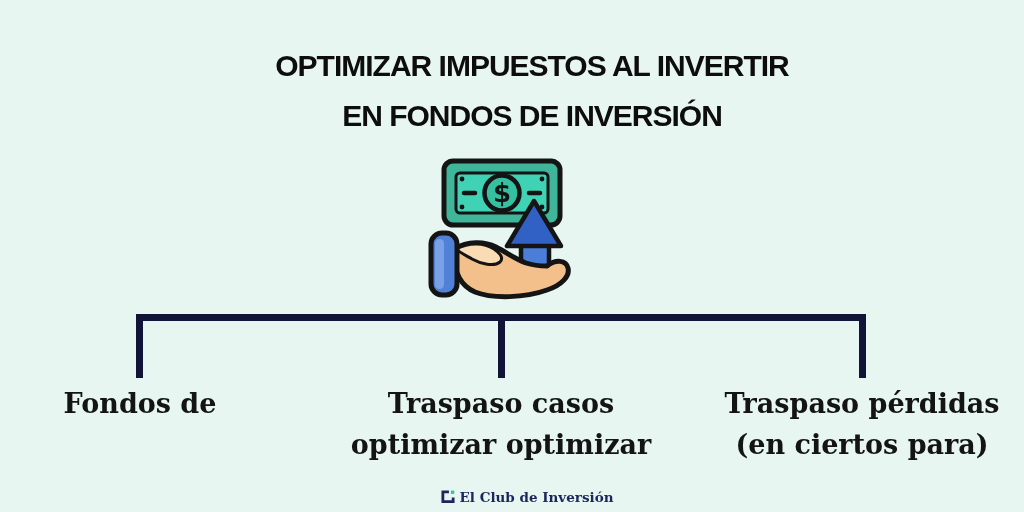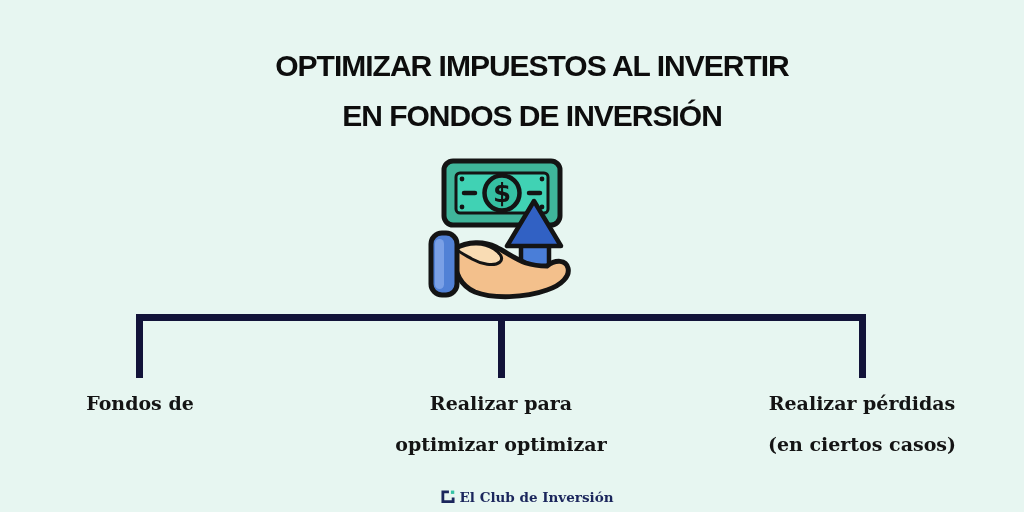--- a/index.html
+++ b/index.html
@@ -59,21 +59,21 @@
     background: var(--connector, #121339);
   }
 
   .branch {
     position: absolute;
     top: 383px;
     transform: translateX(-50%);
     text-align: center;
     font-family: "DejaVu Serif", "Liberation Serif", serif;
     font-weight: 700;
-    font-size: 19px;
+    font-size: 27px;
     line-height: 41px;
     color: var(--label_text, #141414);
     white-space: nowrap;
   }
   .branch-line { display: block; }
 
   .footer {
     position: absolute;
     top: 489px; left: 0;
     width: 100%;
@@ -125,26 +125,26 @@
     </g>
   </svg>
 
   <div class="bracket"></div>
   <div class="bracket-mid"></div>
 
   <div class="branch" style="left:140px">
     <span class="branch-line">Fondos de</span>
   </div>
   <div class="branch" style="left:501px">
-    <span class="branch-line">Realizar para</span>
+    <span class="branch-line">Traspaso casos</span>
     <span class="branch-line">optimizar optimizar</span>
   </div>
   <div class="branch" style="left:862px">
-    <span class="branch-line">Realizar pérdidas</span>
-    <span class="branch-line">(en ciertos casos)</span>
+    <span class="branch-line">Traspaso pérdidas</span>
+    <span class="branch-line">(en ciertos para)</span>
   </div>
 
   <div class="footer">
     <svg width="14" height="14" viewBox="0 0 15 15" xmlns="http://www.w3.org/2000/svg">
       <polyline points="8.5,2 2,2 2,12.5 13,12.5 13,8" fill="none" style="stroke:var(--brand_text)" stroke-width="3"></polyline>
       <rect x="10.6" y="0.6" width="3.6" height="3.6" style="fill:var(--brand_teal)"></rect>
     </svg>
     <span class="brand-name">El Club de Inversión</span>
   </div>
 

